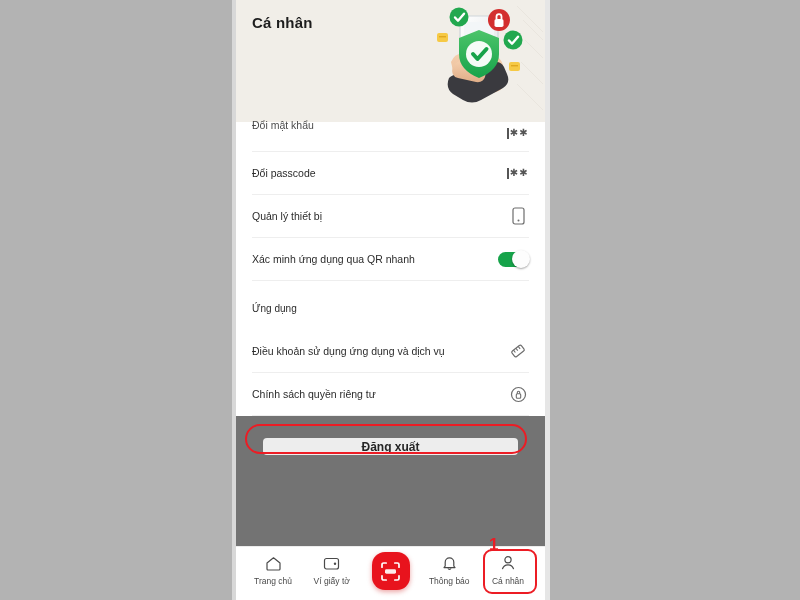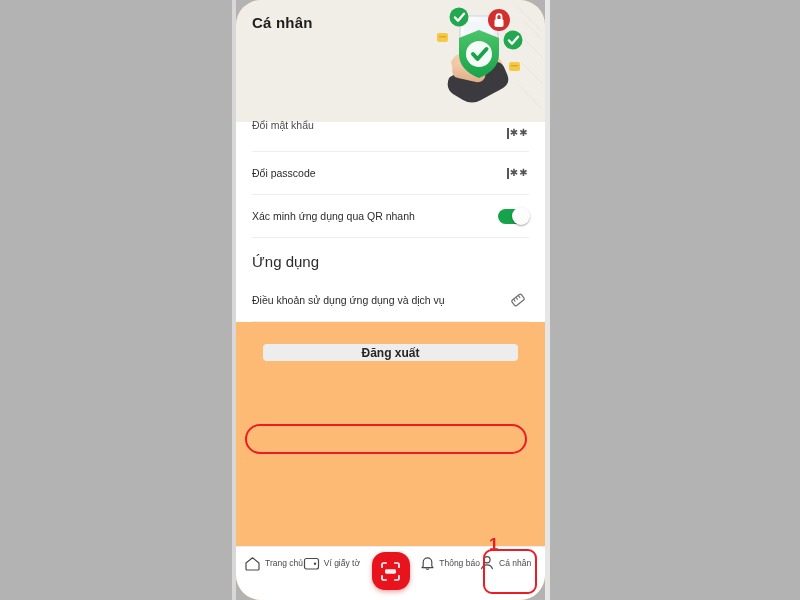--- a/index.html
+++ b/index.html
@@ -11,23 +11,22 @@
   }
   .stage { position: relative; width: 800px; height: 600px; background: #b3b3b3; }
 
   
   .strip-left  { position:absolute; left:232px; top:0; width:4px; height:600px; background:#d8d8d8; }
   .strip-right { position:absolute; left:545px; top:0; width:5px; height:600px; background:#e6e6e6; }
 
   .phone {
     position: absolute; left: 236px; top: 0;
     width: 309px; height: 600px;
-    background: #fdba74;
+    background: #737373;
     overflow: hidden;
-    border-radius: 25px;
   }
 
   
   .header {
     position: relative;
     height: 122px;
     background: #f1eee8;
     padding: 14px 16px 0 16px;
     overflow: hidden;
   }
@@ -54,22 +53,22 @@
     border-bottom: 1px solid #eeeeee;
     gap: 28px;
   }
   .row:first-child { height: 30px; align-items: flex-start; }
   .row-label { font-size: 10.5px; color: #2b2b2b; }
   .row-cut .row-label { color: #2b2b2b; opacity:.85; position: relative; top: -3px; }
   .row-icon { width: 22px; height: 22px; display:flex; align-items:center; justify-content:center; color:#6d6d6d; }
   .row-icon svg { display:block; }
 
   .section-head {
-    margin: 1px 16px; padding-top: 14px; padding-bottom: 8px;
-    font-size: 15px; color: #2b2b2b;
+    margin: 8px 16px; padding-top: 14px; padding-bottom: 8px;
+    font-size: 10px; color: #2b2b2b;
   }
 
   
   .pw { display:flex; align-items:center; gap:1px; color:#555; }
   .pw .bar { width:1.5px; height:11px; background:#555; display:block; }
   .pw .ast { font-size:10px; line-height:8px; letter-spacing:1px; color:#555; }
 
   
   .toggle {
     width: 30px; height: 15px; border-radius: 8px;
@@ -104,21 +103,21 @@
   }
 
   
   .nav {
     position: absolute; left: 0; bottom: 0; width: 309px; height: 54px;
     background: #fff; border-top: 1px solid #ececec;
     display:flex; align-items:flex-start; justify-content: space-between;
     padding: 7px 8px 0 8px;
   }
   .nav-item {
-    width: 58px; display:flex; align-items:center; gap:4px;
+    width: 58px; display:flex; flex-direction:column; align-items:center; gap:4px;
   }
   .nav-icon { height: 18px; display:flex; align-items:center; justify-content:center; color:#4a4a4a; }
   .nav-label { font-size: 8.5px; color: #4a4a4a; white-space: nowrap; }
   .nav-center { width: 58px; position: relative; }
   .scan-btn {
     position:absolute; left: 50%; top: -2px; transform: translateX(-50%);
     width: 38px; height: 38px; border-radius: 13px;
     background: #e8131d; display:flex; align-items:center; justify-content:center;
     box-shadow: 0 2px 5px rgba(200,0,0,.35);
   }
@@ -212,20 +211,29 @@
       <div class="row">
         <span class="row-label">Đổi passcode</span>
         <span class="row-icon">
           <span class="pw">
               <span class="bar"></span>
               <span class="ast">✱✱</span>
             </span>
         </span>
       </div>
 
+      <div class="row">
+        <span class="row-label">Quản lý thiết bị</span>
+        <span class="row-icon">
+          <svg width="13" height="18" viewBox="0 0 13 18">
+            <rect x="1" y="1" width="11" height="16" rx="2" fill="none" stroke="#6d6d6d" stroke-width="1.2"></rect>
+            <circle cx="6.5" cy="13.6" r="1" fill="#6d6d6d"></circle>
+          </svg>
+        </span>
+      </div>
 
       <div class="row">
         <span class="row-label">Xác minh ứng dụng qua QR nhanh</span>
         <span class="row-icon" style="width:32px">
           <span class="toggle">
               <span class="knob"></span>
             </span>
         </span>
       </div>
 
@@ -238,20 +246,30 @@
             <g transform="rotate(-38 9 9)">
               <rect x="3" y="5.5" width="12" height="7" rx="1.6" fill="none" stroke="#6d6d6d" stroke-width="1.2"></rect>
               <line x1="6" y1="5.5" x2="6" y2="8.6" stroke="#6d6d6d" stroke-width="1.1"></line>
               <line x1="9" y1="5.5" x2="9" y2="8.6" stroke="#6d6d6d" stroke-width="1.1"></line>
               <line x1="12" y1="5.5" x2="12" y2="8.6" stroke="#6d6d6d" stroke-width="1.1"></line>
             </g>
           </svg>
         </span>
       </div>
 
+      <div class="row">
+        <span class="row-label">Chính sách quyền riêng tư</span>
+        <span class="row-icon">
+          <svg width="17" height="17" viewBox="0 0 17 17">
+            <circle cx="8.5" cy="8.5" r="7" fill="none" stroke="#6d6d6d" stroke-width="1.2"></circle>
+            <rect x="6.3" y="7.8" width="4.4" height="4.4" rx="1" fill="none" stroke="#6d6d6d" stroke-width="1.1"></rect>
+            <path d="M7.3 7.8 V6.4 a1.2 1.2 0 0 1 2.4 0 V7.8" fill="none" stroke="#6d6d6d" stroke-width="1.1"></path>
+          </svg>
+        </span>
+      </div>
 
     </div>
 
     <div class="logout-wrap">
       <div class="logout">Đăng xuất</div>
     </div>
 
     <div class="nav">
 
       <div class="nav-item">

